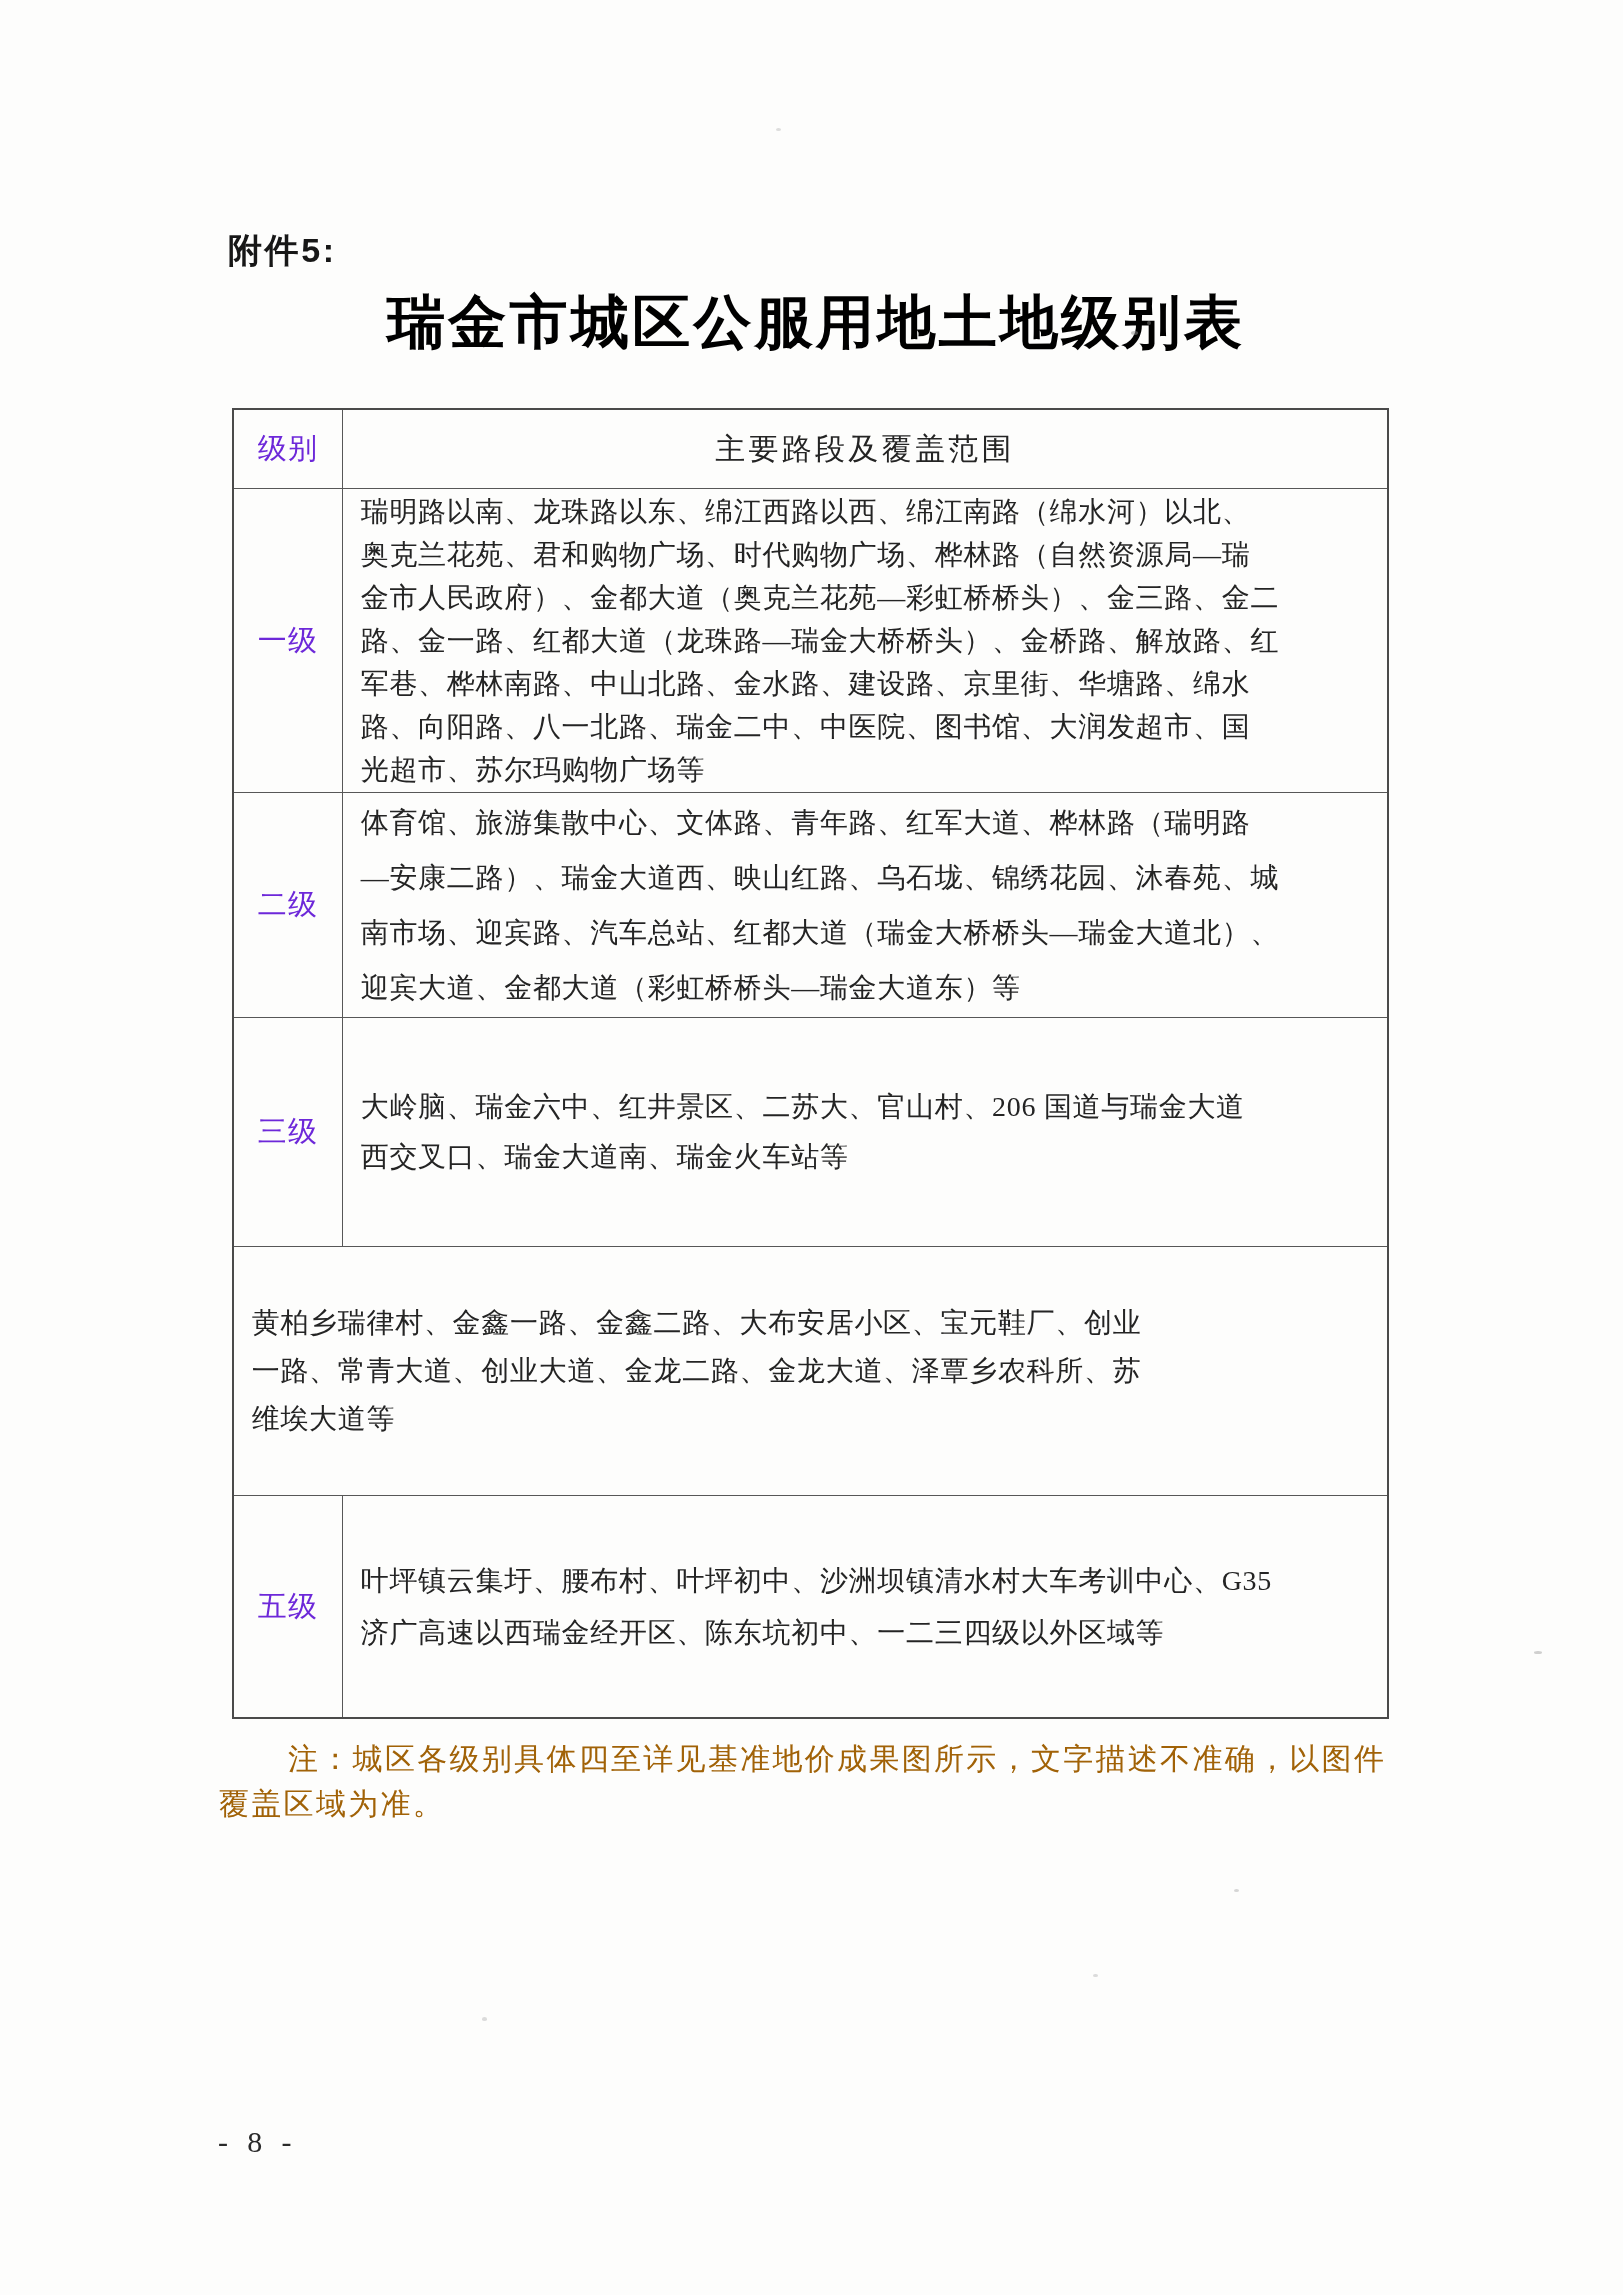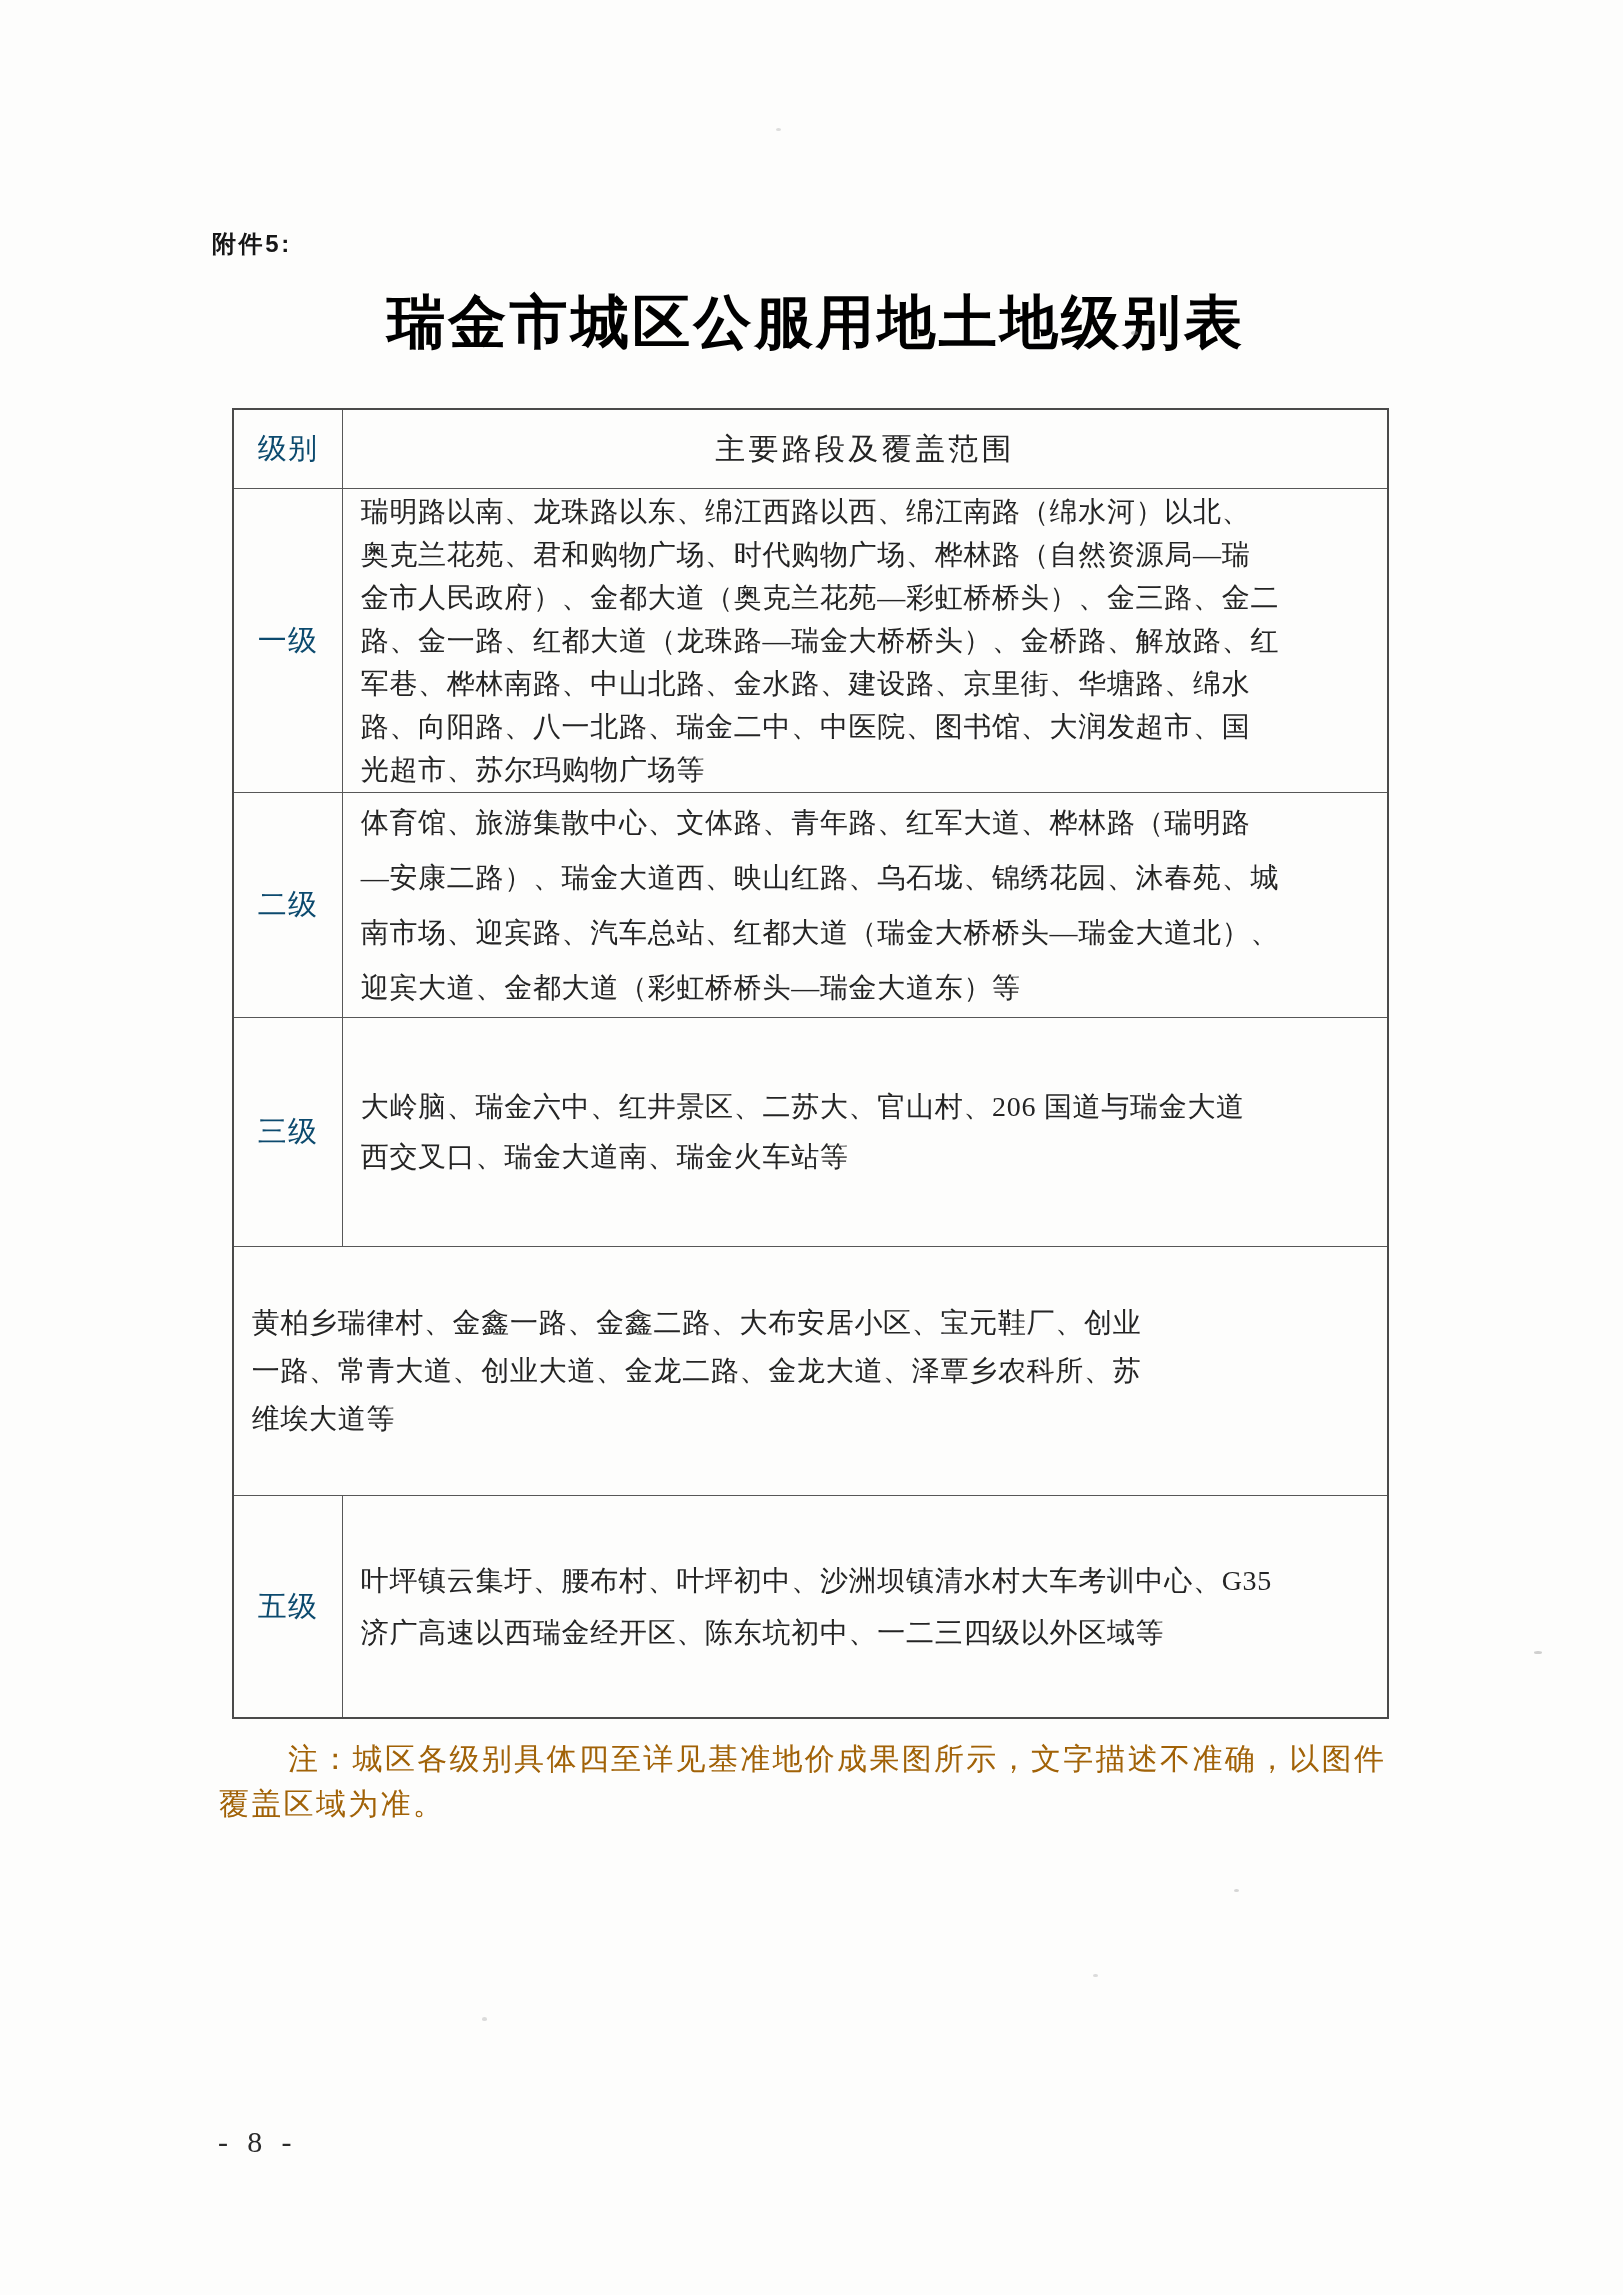--- a/index.html
+++ b/index.html
@@ -5,43 +5,43 @@
   html,body{margin:0;padding:0;}
   body{
     width:1623px;height:2295px;position:relative;
     background:#fdfdfc;
     font-family:"Liberation Serif","DejaVu Serif",serif;
     color:#1f1f1f;
     overflow:hidden;
   }
   
   .attachment{
-    position:absolute;left:212px;top:228px;
+    position:absolute;left:228px;top:228px;
     font-family:"Liberation Sans","DejaVu Sans",sans-serif;
-    font-size:24px;font-weight:600;letter-spacing:2.6px;color:#171717;
+    font-size:34px;font-weight:600;letter-spacing:2.6px;color:#171717;
   }
   .doc-title{
     position:absolute;left:387px;top:290px;
     font-family:"Liberation Sans","DejaVu Sans",sans-serif;
     font-size:58px;font-weight:bold;letter-spacing:3.3px;color:#000000;
     white-space:nowrap;line-height:1.1;
   }
   
   .grade-table{
     position:absolute;left:232px;top:408px;width:1157px;
     border:2px solid #4a4a4a;
     box-sizing:border-box;
     background:transparent;
   }
   .t-row{display:flex;box-sizing:border-box;border-bottom:1.3px solid #575757;}
   .t-row:last-child{border-bottom:none;}
   .cell-level{
     width:109px;flex:0 0 109px;border-right:1.3px solid #575757;
     display:flex;align-items:center;justify-content:center;
-    font-size:29px;letter-spacing:1.3px;color:#0c4a6e;
+    font-size:29px;letter-spacing:1.3px;color:#6d28d9;
     box-sizing:border-box;
   }
   .cell-content{
     flex:1;display:flex;align-items:center;
     padding-left:17.7px;padding-right:1px;box-sizing:border-box;
     color:#242424;
   }
   .cell-content .lines{white-space:pre;font-size:28px;letter-spacing:0.7px;}
   .row-header{height:79px;}
   .row-header .cell-content{justify-content:center;padding-left:0;padding-right:0;}

